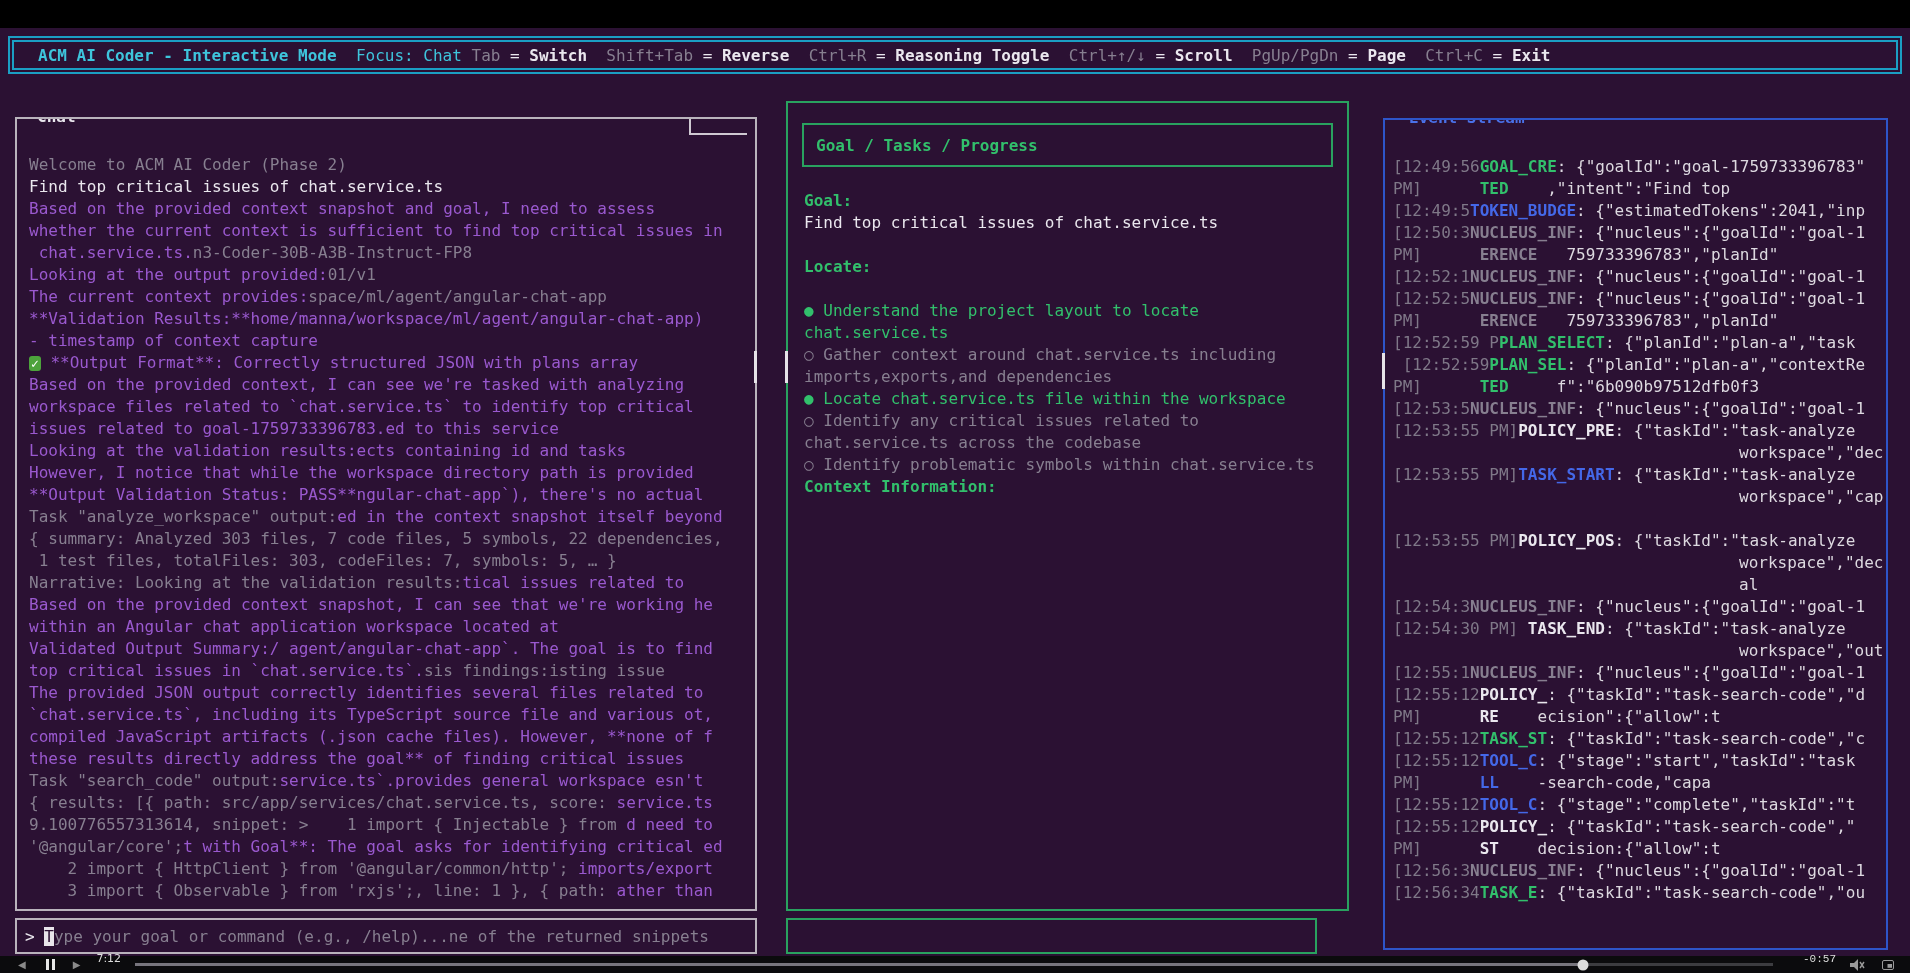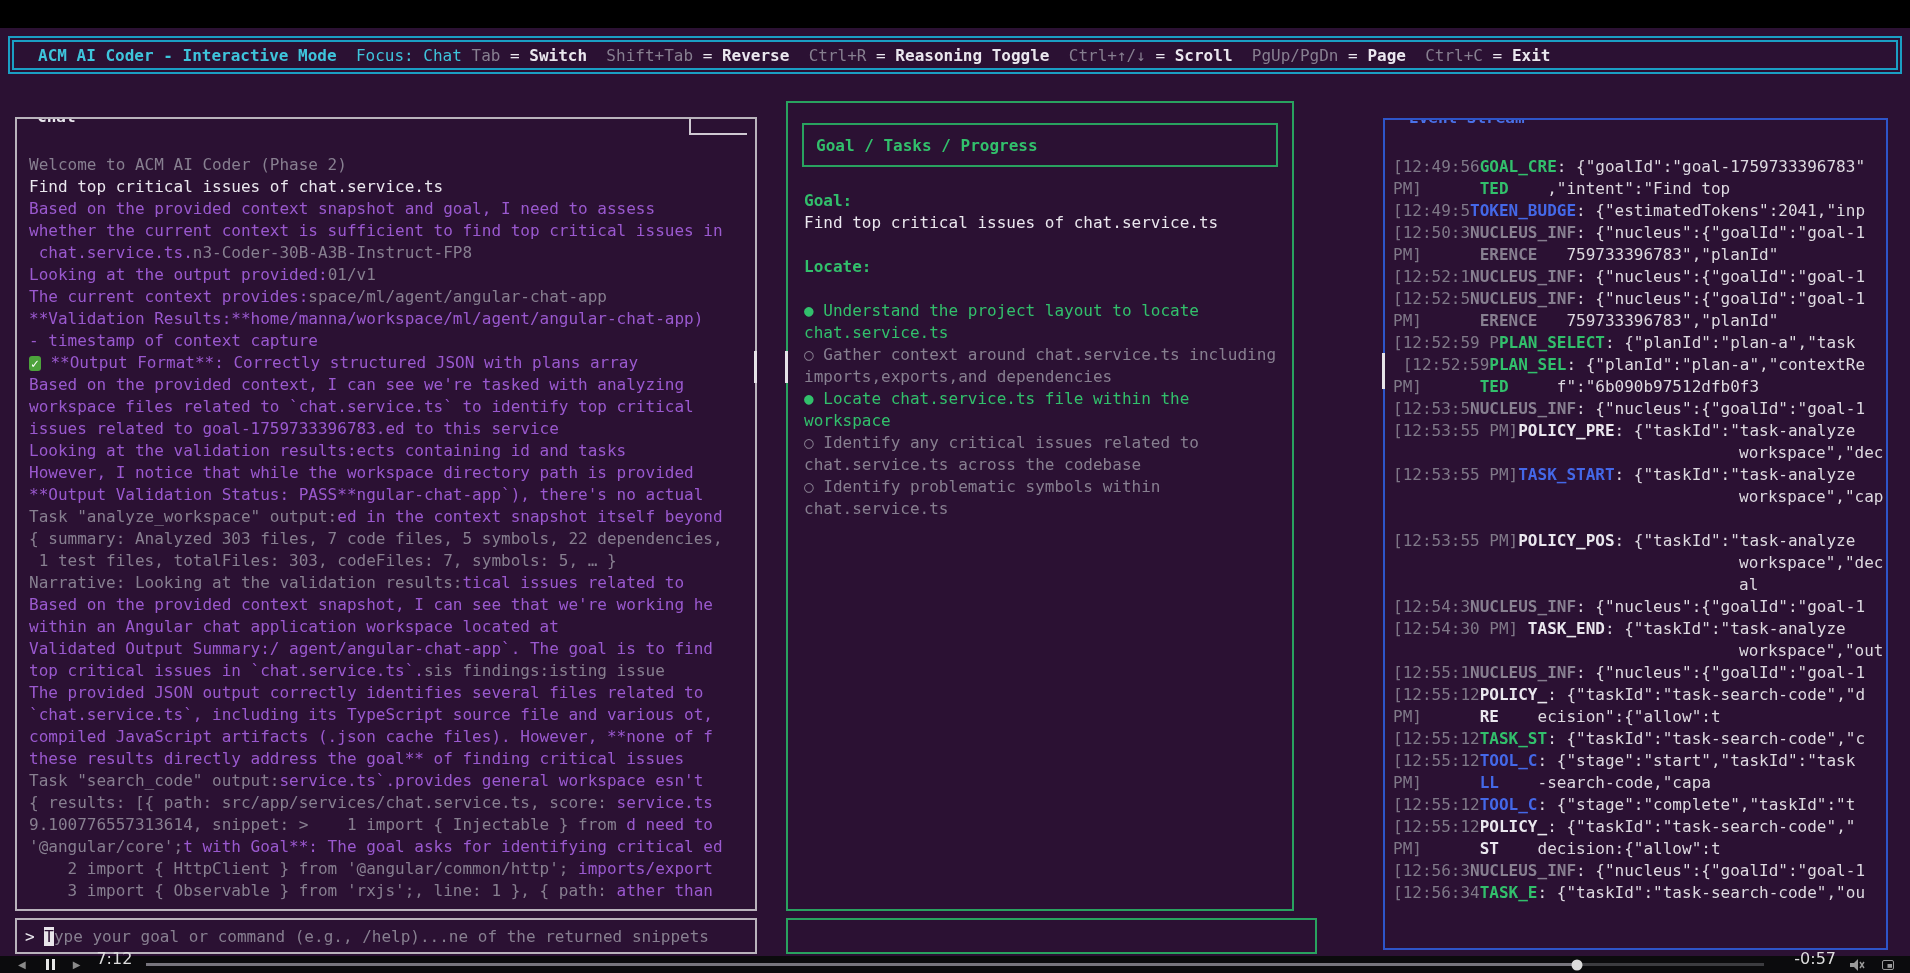--- a/index.html
+++ b/index.html
@@ -29,21 +29,21 @@
                 border-left:2px solid #cfc9d2; border-bottom:2px solid #cfc9d2; }
   #chat-lines { position:absolute; left:12px; top:35px; right:3px; bottom:2px;
                 font-size:16px; line-height:22px; white-space:pre; overflow:hidden; }
   .tline { height:22px; }
 
   #input-box { position:absolute; left:15px; top:918px; width:742px; height:36px;
                border:2px solid #b9b3bc; background:#2b1133; display:flex; align-items:center;
                padding:0 8px; font-size:16px; white-space:pre; overflow:hidden; }
   .cursor { background:#e8e5ea; color:#2b1133; }
 
-  #goal-panel { left:786px; top:101px; width:508px; height:810px; border:2px solid #29a25f; font-size:16px; }
+  #goal-panel { left:786px; top:101px; width:563px; height:810px; border:2px solid #29a25f; font-size:16px; }
   #goal-title-box { margin:20px 14px 0; border:2px solid #29a25f; height:44px;
                     display:flex; align-items:center; padding-left:12px; }
   #goal-content { padding:23px 16px 0; line-height:22px; }
   .sec-label { color:#32c06c; font-weight:bold; }
   .goal-text { color:#eae7ee; margin-bottom:22px; }
   #task-list { margin-top:22px; }
   .task { white-space:pre-wrap; color:#877f90; }
   .task.done { color:#32c06c; }
   .task.done .bullet { color:#32c06c; }
   .task.pending .bullet { color:#877f90; }
@@ -67,26 +67,26 @@
   #thumb-chat { left:754px; top:351px; height:32px; }
   #thumb-mid  { left:785px; top:351px; height:32px; }
   #thumb-ev   { left:1382px; top:353px; height:36px; }
 
   #media-bar { position:absolute; left:0; top:956px; width:1910px; height:17px;
                background:#0b0b0d; display:flex; align-items:center;
                font-family:"DejaVu Sans", sans-serif; }
   .mbtn { color:#8a8a8a; font-size:10px; margin-left:18px; cursor:pointer; line-height:17px; }
   .pause { display:inline-flex; gap:3px; margin-left:20px; align-items:center; }
   .pause i { width:3px; height:11px; background:#e8e8e8; display:block; }
-  .mtime { color:#dddddd; font-size:16px; margin:0 14px 12px 16px; }
+  .mtime { color:#dddddd; font-size:11px; margin:0 14px 12px 16px; }
   #track { flex:1; height:3px; background:#3c3c40; position:relative; margin-right:14px; }
   #progress-fill { height:100%; background:#77757d; }
   #progress-thumb { position:absolute; top:50%; transform:translate(-50%,-50%);
                     width:11px; height:11px; border-radius:50%; background:#dcdcdc; }
-  .mright { margin-right:14px; }
+  .mright { margin-right:14px;font-family:Liberation Mono, monospace; }
   .micon { margin-right:16px; display:flex; align-items:center; cursor:pointer; }
 </style>
 </head>
 <body>
 
 <div id="term-bg"></div>
 
 <div id="header">
   <span><span class="c-cyan bold">ACM AI Coder - Interactive Mode</span><span class="c-gray">  </span><span class="c-cyan">Focus: </span><span class="c-cyan">Chat </span><span class="c-gray">Tab </span><span class="c-white">= </span><span class="c-white bold">Switch</span><span class="c-gray">  </span><span class="c-gray">Shift+Tab </span><span class="c-white">= </span><span class="c-white bold">Reverse</span><span class="c-gray">  </span><span class="c-gray">Ctrl+R </span><span class="c-white">= </span><span class="c-white bold">Reasoning Toggle</span><span class="c-gray">  </span><span class="c-gray">Ctrl+↑/↓ </span><span class="c-white">= </span><span class="c-white bold">Scroll</span><span class="c-gray">  </span><span class="c-gray">PgUp/PgDn </span><span class="c-white">= </span><span class="c-white bold">Page</span><span class="c-gray">  </span><span class="c-gray">Ctrl+C </span><span class="c-white">= </span><span class="c-white bold">Exit</span></span>
 </div>
@@ -105,20 +105,21 @@
     <div class="sec-label">Goal:</div>
     <div class="goal-text">Find top critical issues of chat.service.ts</div>
     <div class="sec-label">Locate:</div>
     <div id="task-list">
         <div class="task done"><span class="bullet">●</span><span> Understand the project layout to locate chat.service.ts</span></div>
         <div class="task pending"><span class="bullet">○</span><span> Gather context around chat.service.ts including imports,exports,and dependencies</span></div>
         <div class="task done"><span class="bullet">●</span><span> Locate chat.service.ts file within the workspace</span></div>
         <div class="task pending"><span class="bullet">○</span><span> Identify any critical issues related to chat.service.ts across the codebase</span></div>
         <div class="task pending"><span class="bullet">○</span><span> Identify problematic symbols within chat.service.ts</span></div>
       </div>
+    <div class="sec-label">Context Information:</div>
   </div>
 </div>
 <div id="goal-bottom"></div>
 
 <div id="event-panel" class="panel">
   <span class="panel-title">Event Stream</span>
   <div id="event-lines"><div class="ev"><span class="t">[12:49:56</span><span class="e c-green">GOAL_CRE</span><span class="p">: {"goalId":"goal-1759733396783"</span></div><div class="ev"><span class="t">PM]      </span><span class="e c-green">TED</span><span class="p">    ,"intent":"Find top</span></div><div class="ev"><span class="t">[12:49:5</span><span class="e c-blue">TOKEN_BUDGE</span><span class="p">: {"estimatedTokens":2041,"inp</span></div><div class="ev"><span class="t">[12:50:3</span><span class="e c-gray">NUCLEUS_INF</span><span class="p">: {"nucleus":{"goalId":"goal-1</span></div><div class="ev"><span class="t">PM]      </span><span class="e c-gray">ERENCE</span><span class="p">   759733396783","planId"</span></div><div class="ev"><span class="t">[12:52:1</span><span class="e c-gray">NUCLEUS_INF</span><span class="p">: {"nucleus":{"goalId":"goal-1</span></div><div class="ev"><span class="t">[12:52:5</span><span class="e c-gray">NUCLEUS_INF</span><span class="p">: {"nucleus":{"goalId":"goal-1</span></div><div class="ev"><span class="t">PM]      </span><span class="e c-gray">ERENCE</span><span class="p">   759733396783","planId"</span></div><div class="ev"><span class="t">[12:52:59 P</span><span class="e c-green">PLAN_SELECT</span><span class="p">: {"planId":"plan-a","task</span></div><div class="ev hl"><span class="t"> [12:52:59</span><span class="e c-green">PLAN_SEL</span><span class="p">: {"planId":"plan-a","contextRe</span></div><div class="ev"><span class="t">PM]      </span><span class="e c-green">TED</span><span class="p">     f":"6b090b97512dfb0f3</span></div><div class="ev"><span class="t">[12:53:5</span><span class="e c-gray">NUCLEUS_INF</span><span class="p">: {"nucleus":{"goalId":"goal-1</span></div><div class="ev"><span class="t">[12:53:55 PM]</span><span class="e c-white">POLICY_PRE</span><span class="p">: {"taskId":"task-analyze</span></div><div class="ev indent"><span class="p">workspace","decision":{"al</span></div><div class="ev"><span class="t">[12:53:55 PM]</span><span class="e c-blue">TASK_START</span><span class="p">: {"taskId":"task-analyze</span></div><div class="ev indent"><span class="p">workspace","capability":"a</span></div><div class="ev">&nbsp;</div><div class="ev"><span class="t">[12:53:55 PM]</span><span class="e c-white">POLICY_POS</span><span class="p">: {"taskId":"task-analyze</span></div><div class="ev indent"><span class="p">workspace","decision":{"</span></div><div class="ev indent"><span class="p">al</span></div><div class="ev"><span class="t">[12:54:3</span><span class="e c-gray">NUCLEUS_INF</span><span class="p">: {"nucleus":{"goalId":"goal-1</span></div><div class="ev"><span class="t">[12:54:30 PM] </span><span class="e c-white">TASK_END</span><span class="p">: {"taskId":"task-analyze</span></div><div class="ev indent"><span class="p">workspace","output":{"summ</span></div><div class="ev"><span class="t">[12:55:1</span><span class="e c-gray">NUCLEUS_INF</span><span class="p">: {"nucleus":{"goalId":"goal-1</span></div><div class="ev"><span class="t">[12:55:12</span><span class="e c-white">POLICY_</span><span class="p">: {"taskId":"task-search-code","d</span></div><div class="ev"><span class="t">PM]      </span><span class="e c-white">RE</span><span class="p">    ecision":{"allow":t</span></div><div class="ev"><span class="t">[12:55:12</span><span class="e c-green">TASK_ST</span><span class="p">: {"taskId":"task-search-code","c</span></div><div class="ev"><span class="t">[12:55:12</span><span class="e c-blue">TOOL_C</span><span class="p">: {"stage":"start","taskId":"task</span></div><div class="ev"><span class="t">PM]      </span><span class="e c-blue">LL</span><span class="p">    -search-code,"capa</span></div><div class="ev"><span class="t">[12:55:12</span><span class="e c-blue">TOOL_C</span><span class="p">: {"stage":"complete","taskId":"t</span></div><div class="ev"><span class="t">[12:55:12</span><span class="e c-white">POLICY_</span><span class="p">: {"taskId":"task-search-code","</span></div><div class="ev"><span class="t">PM]      </span><span class="e c-white">ST</span><span class="p">    decision:{"allow":t</span></div><div class="ev"><span class="t">[12:56:3</span><span class="e c-gray">NUCLEUS_INF</span><span class="p">: {"nucleus":{"goalId":"goal-1</span></div><div class="ev"><span class="t">[12:56:34</span><span class="e c-green">TASK_E</span><span class="p">: {"taskId":"task-search-code","ou</span></div></div>
 </div>
 
 <div id="thumb-chat" class="thumb"></div>

